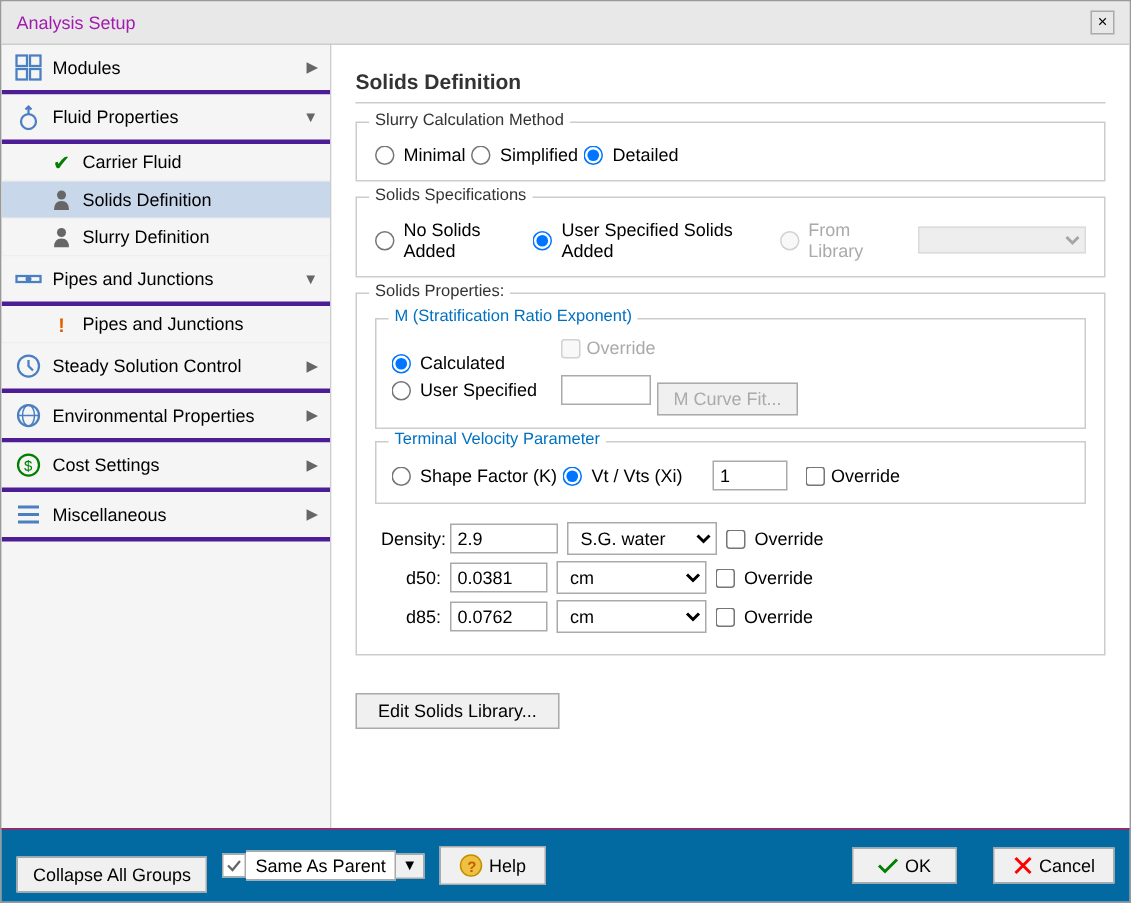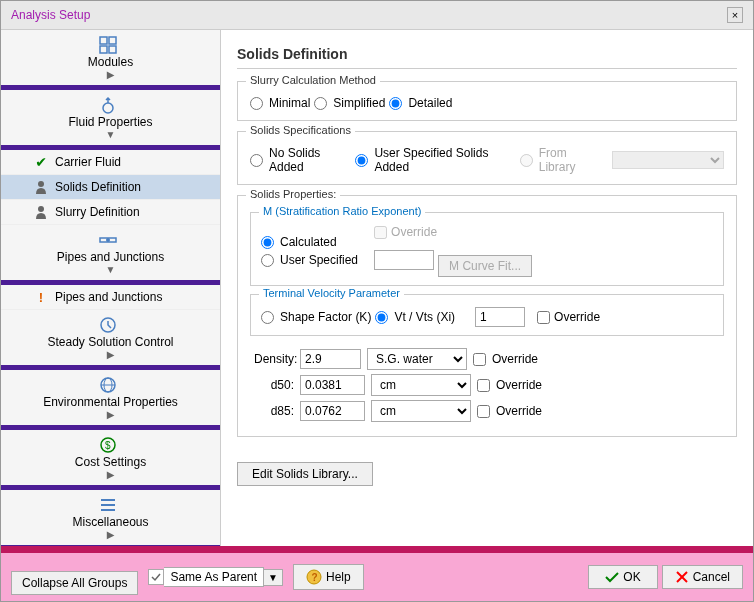--- a/index.html
+++ b/index.html
@@ -10,21 +10,21 @@
     .title-bar { background: #e8e8e8; padding: 6px 10px; display: flex; justify-content: space-between; align-items: center; border-bottom: 1px solid #ccc; }
     .title-bar-text { font-size: 12px; color: #a21caf; }
     .close-btn { width: 16px; height: 16px; background: #e8e8e8; border: 1px solid #aaa; cursor: pointer; display: flex; align-items: center; justify-content: center; font-size: 11px; }
     
     .main-content { display: flex; flex: 1; overflow: hidden; }
     
     
     .sidebar { width: 220px; background: #f5f5f5; border-right: 1px solid #ccc; overflow-y: auto; }
     
     .sidebar-group { }
-    .sidebar-group-header { display: flex; align-items: center; padding: 5px 8px; cursor: pointer; background: #f5f5f5; border-bottom: 5px solid #4c1d95; flex-direction: column; }
+    .sidebar-group-header { display: flex; align-items: center; padding: 5px 8px; cursor: pointer; background: #f5f5f5; border-bottom: 3px solid #4c1d95; }
     .sidebar-icon { width: 20px; height: 20px; margin-right: 6px; display: flex; align-items: center; justify-content: center; flex-shrink: 0; }
     .sidebar-label { flex: 1; font-size: 12px; font-weight: 500; }
     .chevron { font-size: 10px; color: #666; }
     
     .sidebar-item { display: flex; align-items: center; padding: 4px 8px 4px 32px; cursor: pointer; border-bottom: 1px solid #eee; }
     .sidebar-item.active { background: #c8d8ea; }
     .sidebar-item-icon { width: 16px; height: 16px; margin-right: 6px; display: flex; align-items: center; justify-content: center; flex-shrink: 0; }
     .sidebar-item-label { font-size: 12px; }
     
     
@@ -51,23 +51,23 @@
     
     .select-control { border: 1px solid #aaa; background: white; padding: 2px 4px; font-size: 12px; }
     .select-control:disabled { background: #f0f0f0; }
     
     .density-row { display: flex; align-items: center; gap: 6px; margin-bottom: 4px; }
     .density-label { font-size: 12px; width: 40px; text-align: right; }
     
     .edit-lib-btn { margin-top: 5px; }
     
     
-    .bottom-bar { background: #f9a8d4; border-top: 7px solid #be185d; padding: 6px 10px; display: flex; align-items: center; gap: 10px; }
+    .bottom-bar { background: #0369a1; border-top: 1px solid #be185d; padding: 6px 10px; display: flex; align-items: center; gap: 10px; }
     .bottom-bar-left { flex: 1; display: flex; align-items: center; gap: 10px; }
-    .bottom-bar-right { display: flex; gap: 4px; align-items: flex-start; }
+    .bottom-bar-right { display: flex; gap: 24px; align-items: flex-start; }
     
     .ok-btn { background: #f0f0f0; border: 1px solid #aaa; padding: 4px 16px; font-size: 12px; cursor: pointer; display: flex; align-items: center; gap: 4px; }
     .cancel-btn { background: #f0f0f0; border: 1px solid #aaa; padding: 4px 12px; font-size: 12px; cursor: pointer; display: flex; align-items: center; gap: 4px; }
     
     .help-btn { background: #f0f0f0; border: 1px solid #aaa; padding: 4px 12px; font-size: 12px; cursor: pointer; display: flex; align-items: center; gap: 4px; }
     
     .same-as-parent { display: flex; align-items: center; gap: 0; }
     .same-as-parent-checkbox { border: 1px solid #aaa; width: 16px; height: 16px; background: white; display: flex; align-items: center; justify-content: center; }
     .same-as-parent-text { border: 1px solid #aaa; border-left: none; background: white; padding: 2px 6px; font-size: 12px; }
     .same-as-parent-arrow { border: 1px solid #aaa; border-left: none; background: #f0f0f0; padding: 2px 4px; font-size: 10px; cursor: pointer; }
@@ -303,21 +303,21 @@
               <input type="checkbox" style="">
               <span style="font-size:12px;">Override</span>
             </div>
           </div>
         </div>
 
         <div style="margin-top:12px; padding-left:4px;">
 
           <div class="density-row">
             <span class="density-label">Density:</span>
-            <input type="text" class="text-input" style="width: 61px;" value="2.9">
+            <input type="text" class="text-input" style="width: 72px;" value="2.9">
             <select class="select-control" style="width:100px;">
               <option>S.G. water</option>
               <option>kg/m³</option>
               <option>lb/ft³</option>
             </select>
             <input type="checkbox" style="">
             <span style="font-size:12px;">Override</span>
           </div>
 
           <div class="density-row" style="margin-top:4px;">

